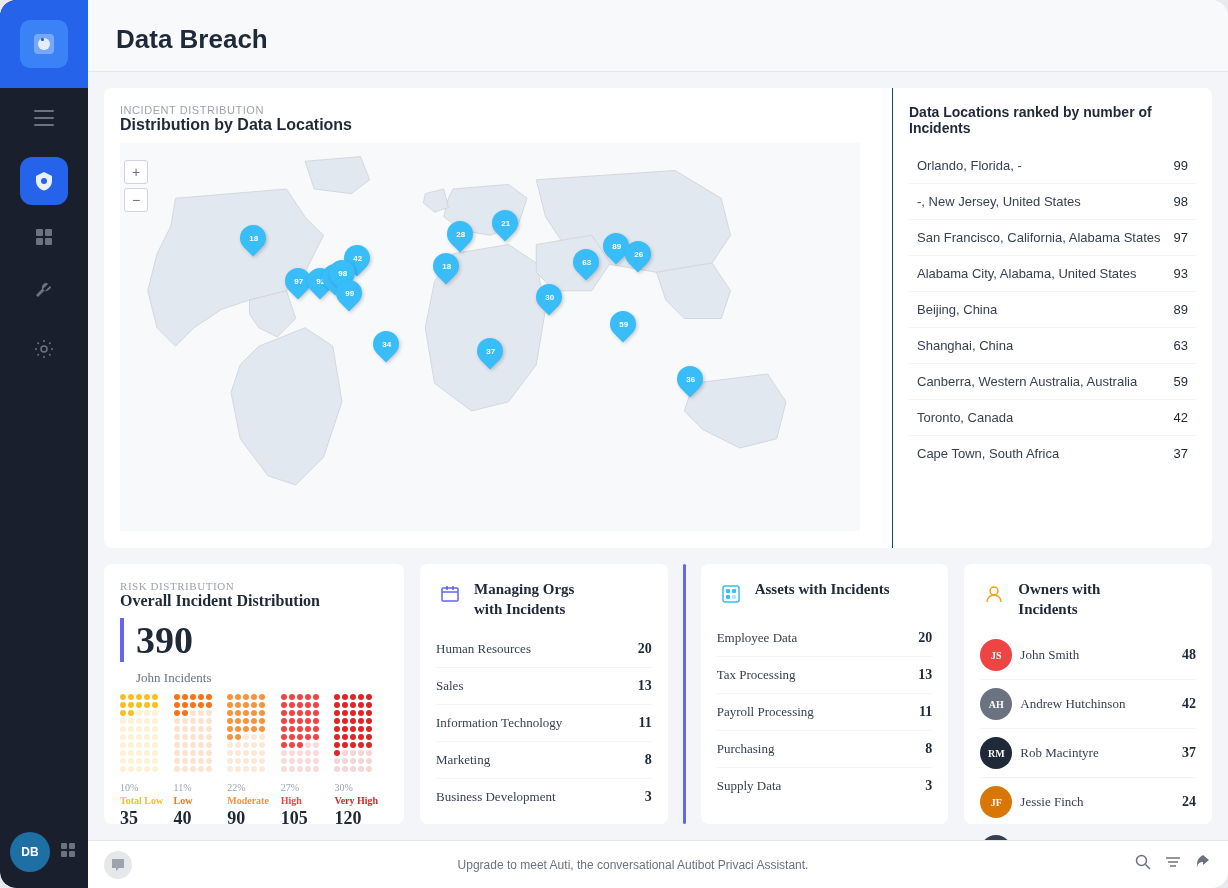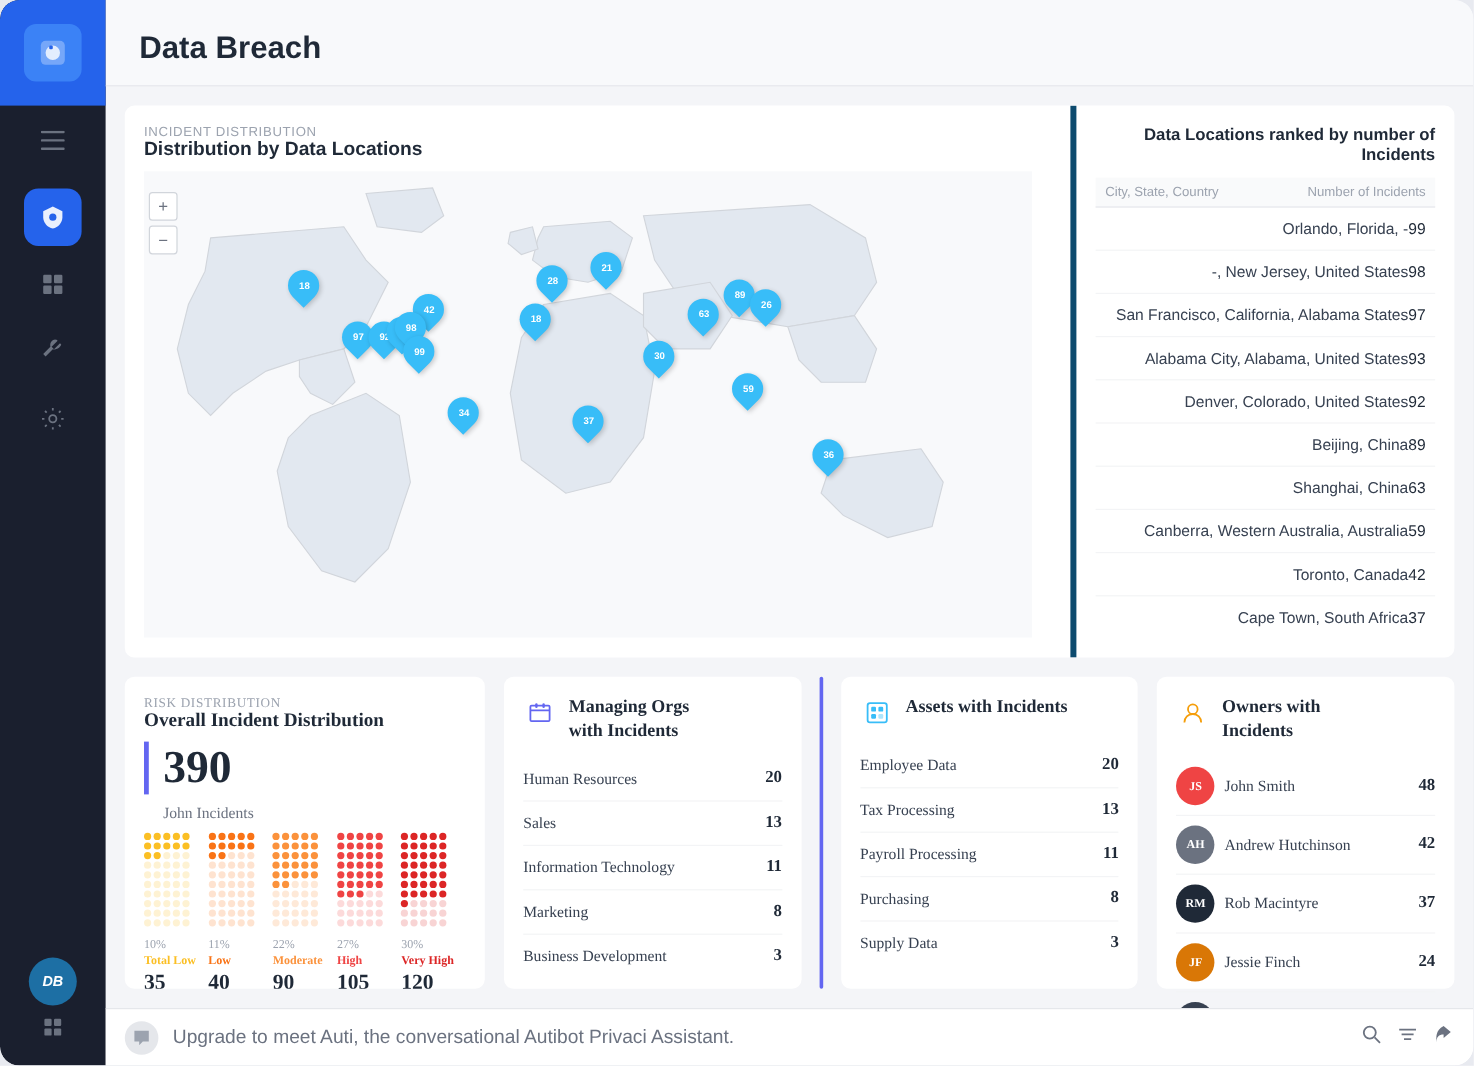--- a/index.html
+++ b/index.html
@@ -76,25 +76,23 @@
       cursor: pointer;
       font-size: 20px;
       position: relative;
     }
     .nav-item.active {
       background: #2563eb;
       color: white;
     }
     .sidebar-bottom {
       display: flex;
-      flex-direction: column;
       align-items: center;
       gap: 8px;
       padding-bottom: 16px;
-      font-style: italic;
     }
     .avatar-db {
       width: 40px;
       height: 40px;
       border-radius: 50%;
       background: #1d6fa4;
       color: white;
       display: flex;
       align-items: center;
       justify-content: center;
@@ -196,23 +194,22 @@
     }
     .map-svg {
       width: 100%;
       height: 100%;
     }
 
     
     .data-locations {
       width: 320px;
       padding: 16px;
-      border-left: 5px solid #0c4a6e;
+      border-left: 1px solid #0c4a6e;
       flex-shrink: 0;
-      text-align: right;
     }
     .data-locations-title {
       font-size: 14px;
       font-weight: 600;
       color: #1f2937;
       margin-bottom: 12px;
     }
     .locations-table {
       width: 100%;
     }
@@ -444,23 +441,24 @@
       width: 28px;
       height: 28px;
       background: #e5e7eb;
       border-radius: 50%;
       display: flex;
       align-items: center;
       justify-content: center;
       font-size: 14px;
     }
     .bottom-bar-text {
-      font-size: 16px;
+      font-size: 12px;
       color: #6b7280;
       flex: 1;
+      text-align: center;
     }
     .bottom-bar-actions {
       display: flex;
       gap: 12px;
       align-items: center;
     }
     .bottom-bar-btn {
       color: #6b7280;
       font-size: 18px;
       cursor: pointer;
@@ -706,44 +704,36 @@
       <span style="transform:rotate(45deg);font-size:8px;font-weight:bold;">36</span>
     </div>
   </div>
               </div>
           </div>
         </div>
 
         <div class="data-locations">
           <div class="data-locations-title">Data Locations ranked by number of Incidents</div>
           <div class="locations-table">
-            <div class="locations-header">
-              <span>City, State, Country</span>
-              <span>Number of Incidents</span>
-            </div>
             <div id="locations-rows">
                 <div class="location-row">
     <span class="location-name">Orlando, Florida, -</span>
     <span class="location-count">99</span>
   </div>
                 <div class="location-row">
     <span class="location-name">-, New Jersey, United States</span>
     <span class="location-count">98</span>
   </div>
                 <div class="location-row">
     <span class="location-name">San Francisco, California, Alabama States</span>
     <span class="location-count">97</span>
   </div>
                 <div class="location-row">
     <span class="location-name">Alabama City, Alabama, United States</span>
     <span class="location-count">93</span>
-  </div>
-                <div class="location-row">
-    <span class="location-name">Denver, Colorado, United States</span>
-    <span class="location-count">92</span>
   </div>
                 <div class="location-row">
     <span class="location-name">Beijing, China</span>
     <span class="location-count">89</span>
   </div>
                 <div class="location-row">
     <span class="location-name">Shanghai, China</span>
     <span class="location-count">63</span>
   </div>
                 <div class="location-row">

